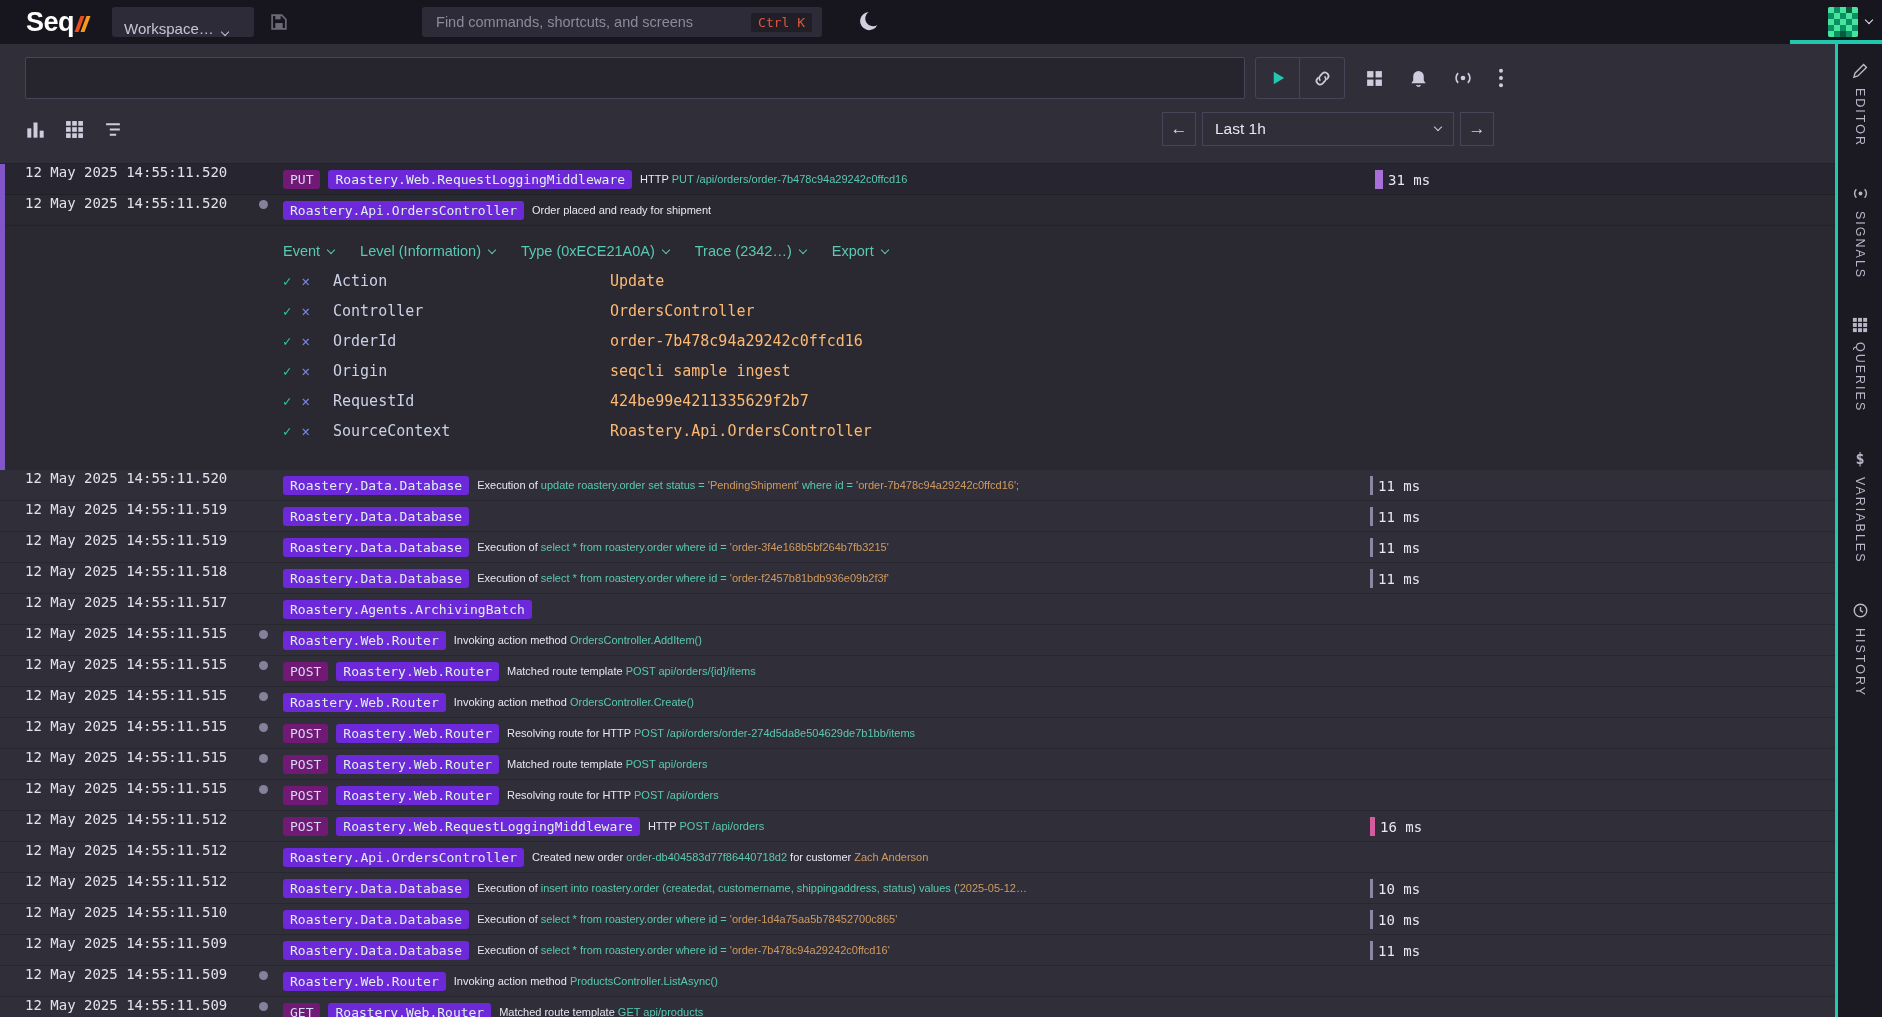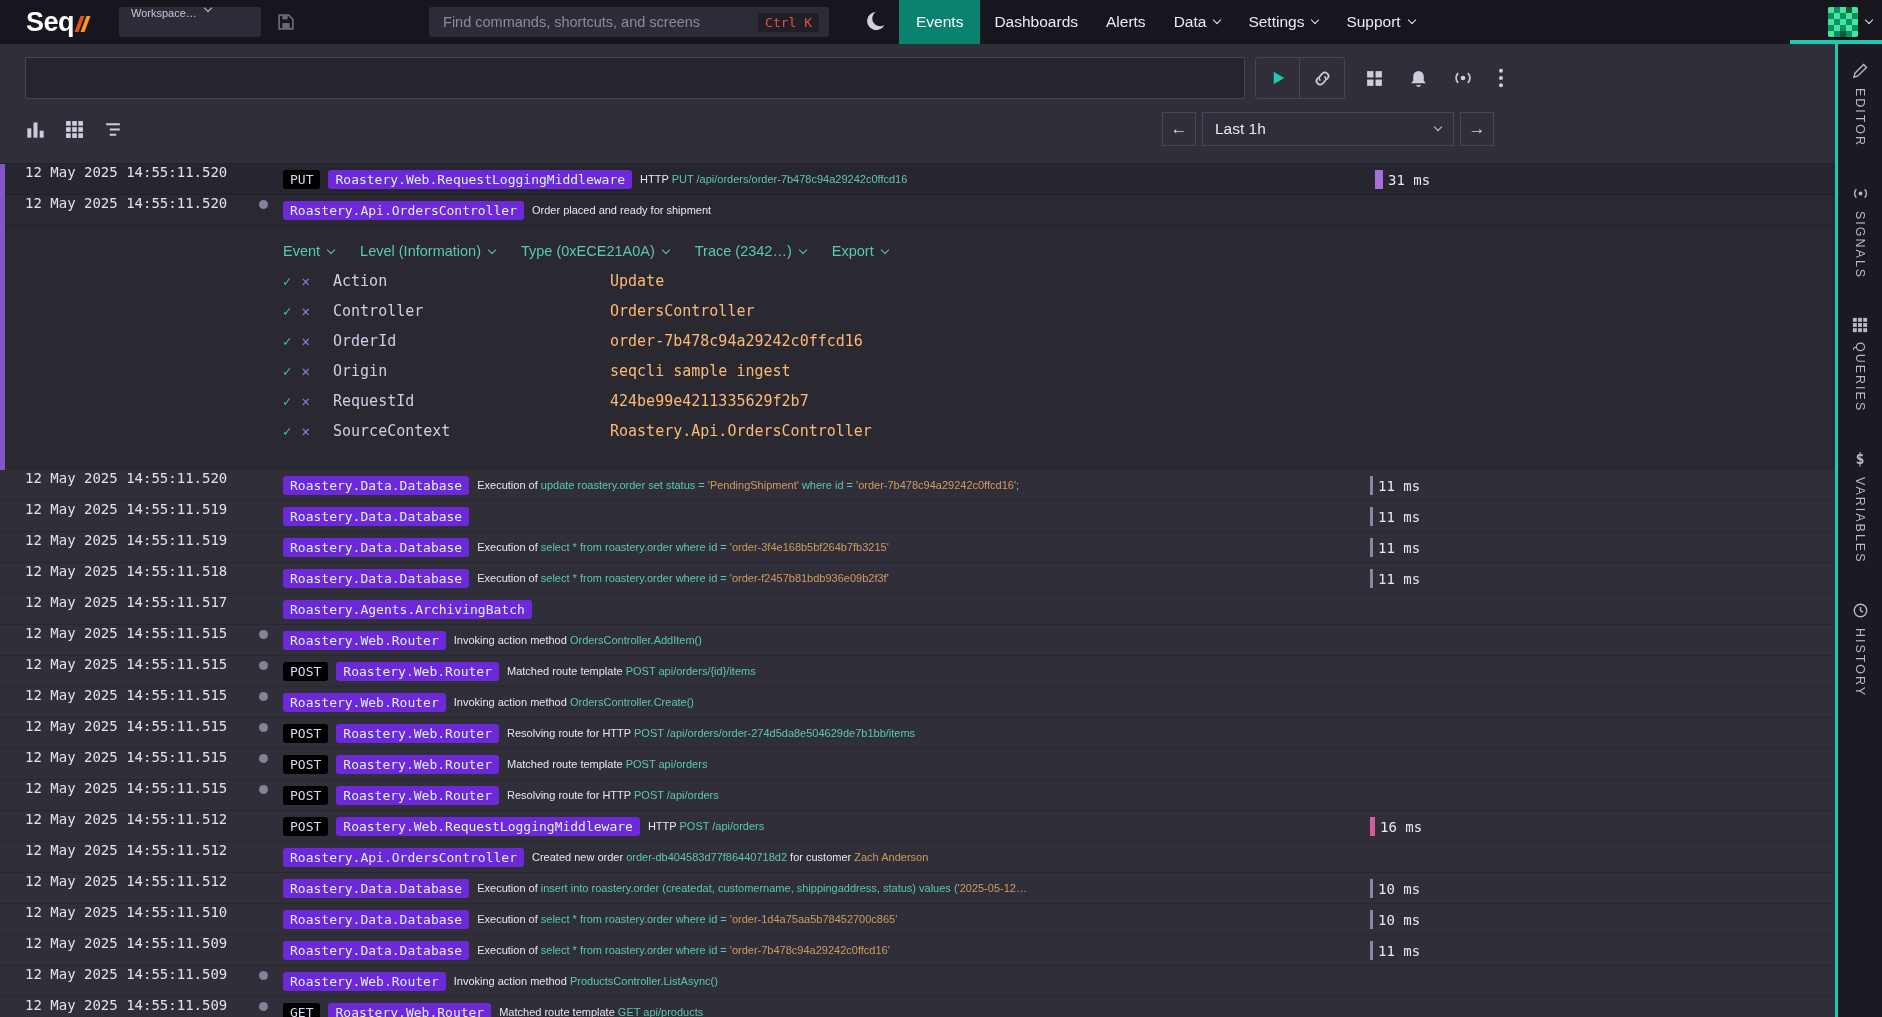--- a/index.html
+++ b/index.html
@@ -12,22 +12,22 @@
   html,body{margin:0;padding:0;}
   body{width:1882px;height:1017px;overflow:hidden;background:var(--bg);
        font-family:"Liberation Sans", sans-serif;color:var(--text);position:relative;}
 
   
   .navbar{height:44px;background:var(--navbar);display:flex;align-items:center;
           padding-left:26px;position:relative;z-index:5;}
   .navbar::after{content:"";position:absolute;right:0;bottom:0;width:92px;height:4px;background:var(--teal);}
   .logo{display:flex;align-items:center;cursor:pointer;}
   .logo-text{font-size:27px;font-weight:bold;color:#fff;letter-spacing:-.5px;}
-  .workspace{margin-left:28px;height:30px;background:#2d2b37;border:none;border-radius:3px;
-             color:#c7c4d6;font-size:11px;padding:0 12px;display:flex;align-items:flex-start;width:142px;
+  .workspace{margin-left:21px;height:30px;background:#2d2b37;border:none;border-radius:3px;
+             color:#c7c4d6;font-size:15px;padding:0 12px;display:flex;align-items:flex-end;width:142px;
              font-family:"Liberation Sans", sans-serif;}
   .workspace span{overflow:hidden;text-overflow:ellipsis;white-space:nowrap;}
   .save-btn{margin-left:16px;background:none;border:none;padding:0;display:flex;}
   .searchbox{margin-left:134px;width:400px;height:30px;background:#2d2b37;border-radius:3px;
              display:flex;align-items:center;padding:0 10px 0 12px;}
   .searchbox input{flex:1;background:transparent;border:none;outline:none;color:var(--text);
                    font-size:14.5px;font-family:"Liberation Sans", sans-serif;}
   .searchbox input::placeholder{color:#8d8a9e;}
   .kbd{font-family:"DejaVu Sans Mono", monospace;font-size:13px;color:#e0563f;
        background:rgba(0,0,0,.28);border-radius:2px;padding:2px 7px;}
@@ -67,21 +67,21 @@
   
   .event-list{margin-top:17px;border-top:1px solid rgba(0,0,0,.25);}
   .ev-row{position:relative;display:flex;height:31px;padding-left:25px;
           white-space:nowrap;border-bottom:1px solid rgba(0,0,0,.16);cursor:pointer;}
   .ev-ts{width:232px;flex:none;font-family:"DejaVu Sans Mono", monospace;font-size:14px;color:#e3e1ec;}
   .ev-dotcol{width:26px;flex:none;}
   .dot{width:9px;height:9px;border-radius:50%;background:#84819a;display:inline-block;margin-left:2px;}
   .ev-line{display:flex;align-items:center;overflow:hidden;}
   .badge{font-family:"DejaVu Sans Mono", monospace;font-size:13px;padding:2px 7px;border-radius:3px;
          margin-right:8px;flex:none;}
-  .badge.method{background:#000000;color:#d6daf2;}
+  .badge.method{background:#701a75;color:#d6daf2;}
   .badge.source{background:#6d28d9;color:#dcf0e6;}
   .ev-msg{font-size:11px;color:var(--text);}
   .seg-link{color:var(--link);}
   .seg-str{color:var(--str);}
   .ev-dur{position:absolute;left:1370px;top:0;height:31px;display:flex;align-items:center;
           font-family:"DejaVu Sans Mono", monospace;font-size:14px;color:var(--text);}
   .dur-bar{display:inline-block;height:19px;margin-right:5px;}
 
   .event-group{border-left:5px solid var(--purple);background:#2a2931;}
   .event-group .ev-row{padding-left:20px;}
@@ -136,37 +136,20 @@
     <input placeholder="Find commands, shortcuts, and screens" style="">
     <span class="kbd">Ctrl K</span>
   </div>
 
   <button class="moon-btn">
     <svg width="24" height="24" viewBox="0 0 18 18">
       <path d="M9.5 1.5 A6.8 6.8 0 1 0 16 11.2 A5.6 5.6 0 0 1 9.5 1.5 Z" fill="#d2cfde"></path>
     </svg>
   </button>
 
-  <nav class="nav-items">
-    <div class="nav-item active">Events</div>
-    <div class="nav-item">Dashboards</div>
-    <div class="nav-item">Alerts</div>
-    <div class="nav-item">
-      <span>Data</span>
-      <span class="chev"></span>
-    </div>
-    <div class="nav-item">
-      <span>Settings</span>
-      <span class="chev"></span>
-    </div>
-    <div class="nav-item">
-      <span>Support</span>
-      <span class="chev"></span>
-    </div>
-  </nav>
 
   <div class="avatar-wrap">
     <svg class="avatar" width="30" height="30" viewBox="0 0 10 10">
       <rect width="10" height="10" fill="#0c8f63"></rect>
       <g fill="#45e69c">
         <rect x="0" y="0" width="2" height="2"></rect>
           <rect x="4" y="0" width="2" height="2"></rect>
           <rect x="8" y="0" width="2" height="2"></rect>
         <rect x="2" y="2" width="2" height="2"></rect>
           <rect x="6" y="2" width="2" height="2"></rect>

